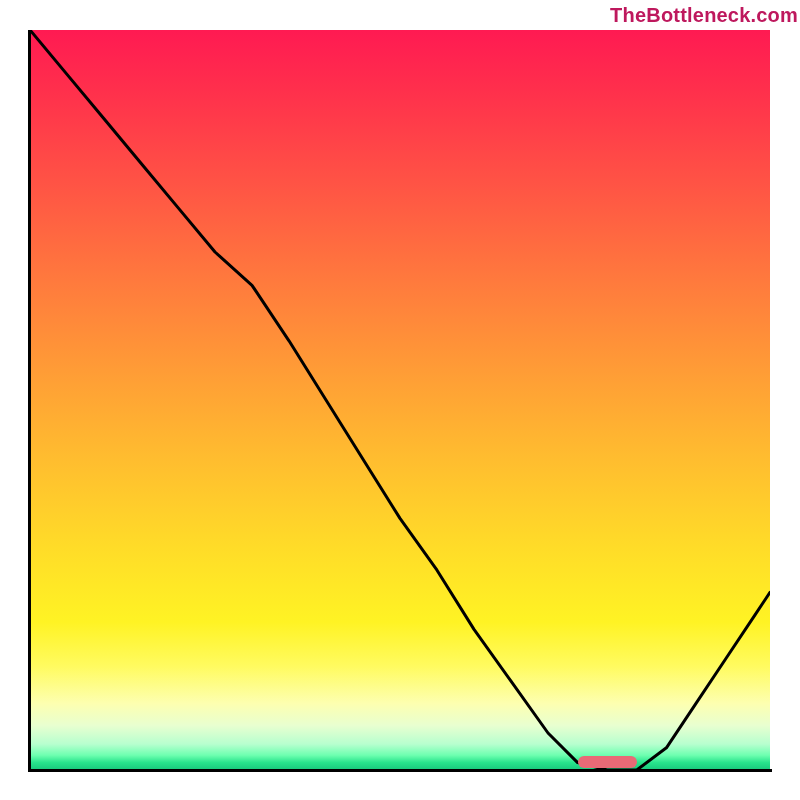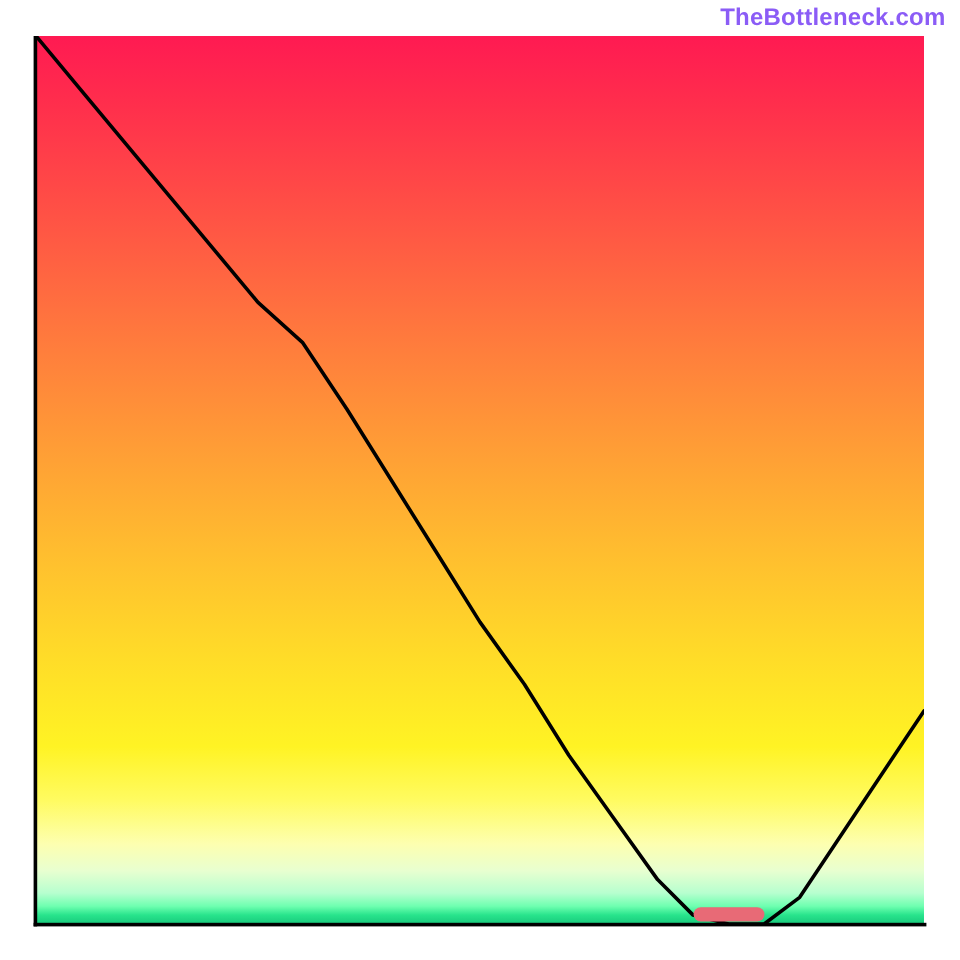--- a/index.html
+++ b/index.html
@@ -12,24 +12,24 @@
     font-family: Arial, Helvetica, sans-serif;
   }
   .container {
     position: relative;
     width: 800px;
     height: 800px;
   }
   .watermark {
     position: absolute;
     top: 4px;
-    right: 12px;
+    right: 2px;
     font-size: 20px;
     font-weight: 600;
-    color: #8b5cf6;
+    color: #be185d;
     letter-spacing: 0.2px;
     z-index: 10;
   }
   .plot-area {
     position: absolute;
     left: 30px;
     top: 30px;
     width: 740px;
     height: 740px;
     overflow: hidden;

